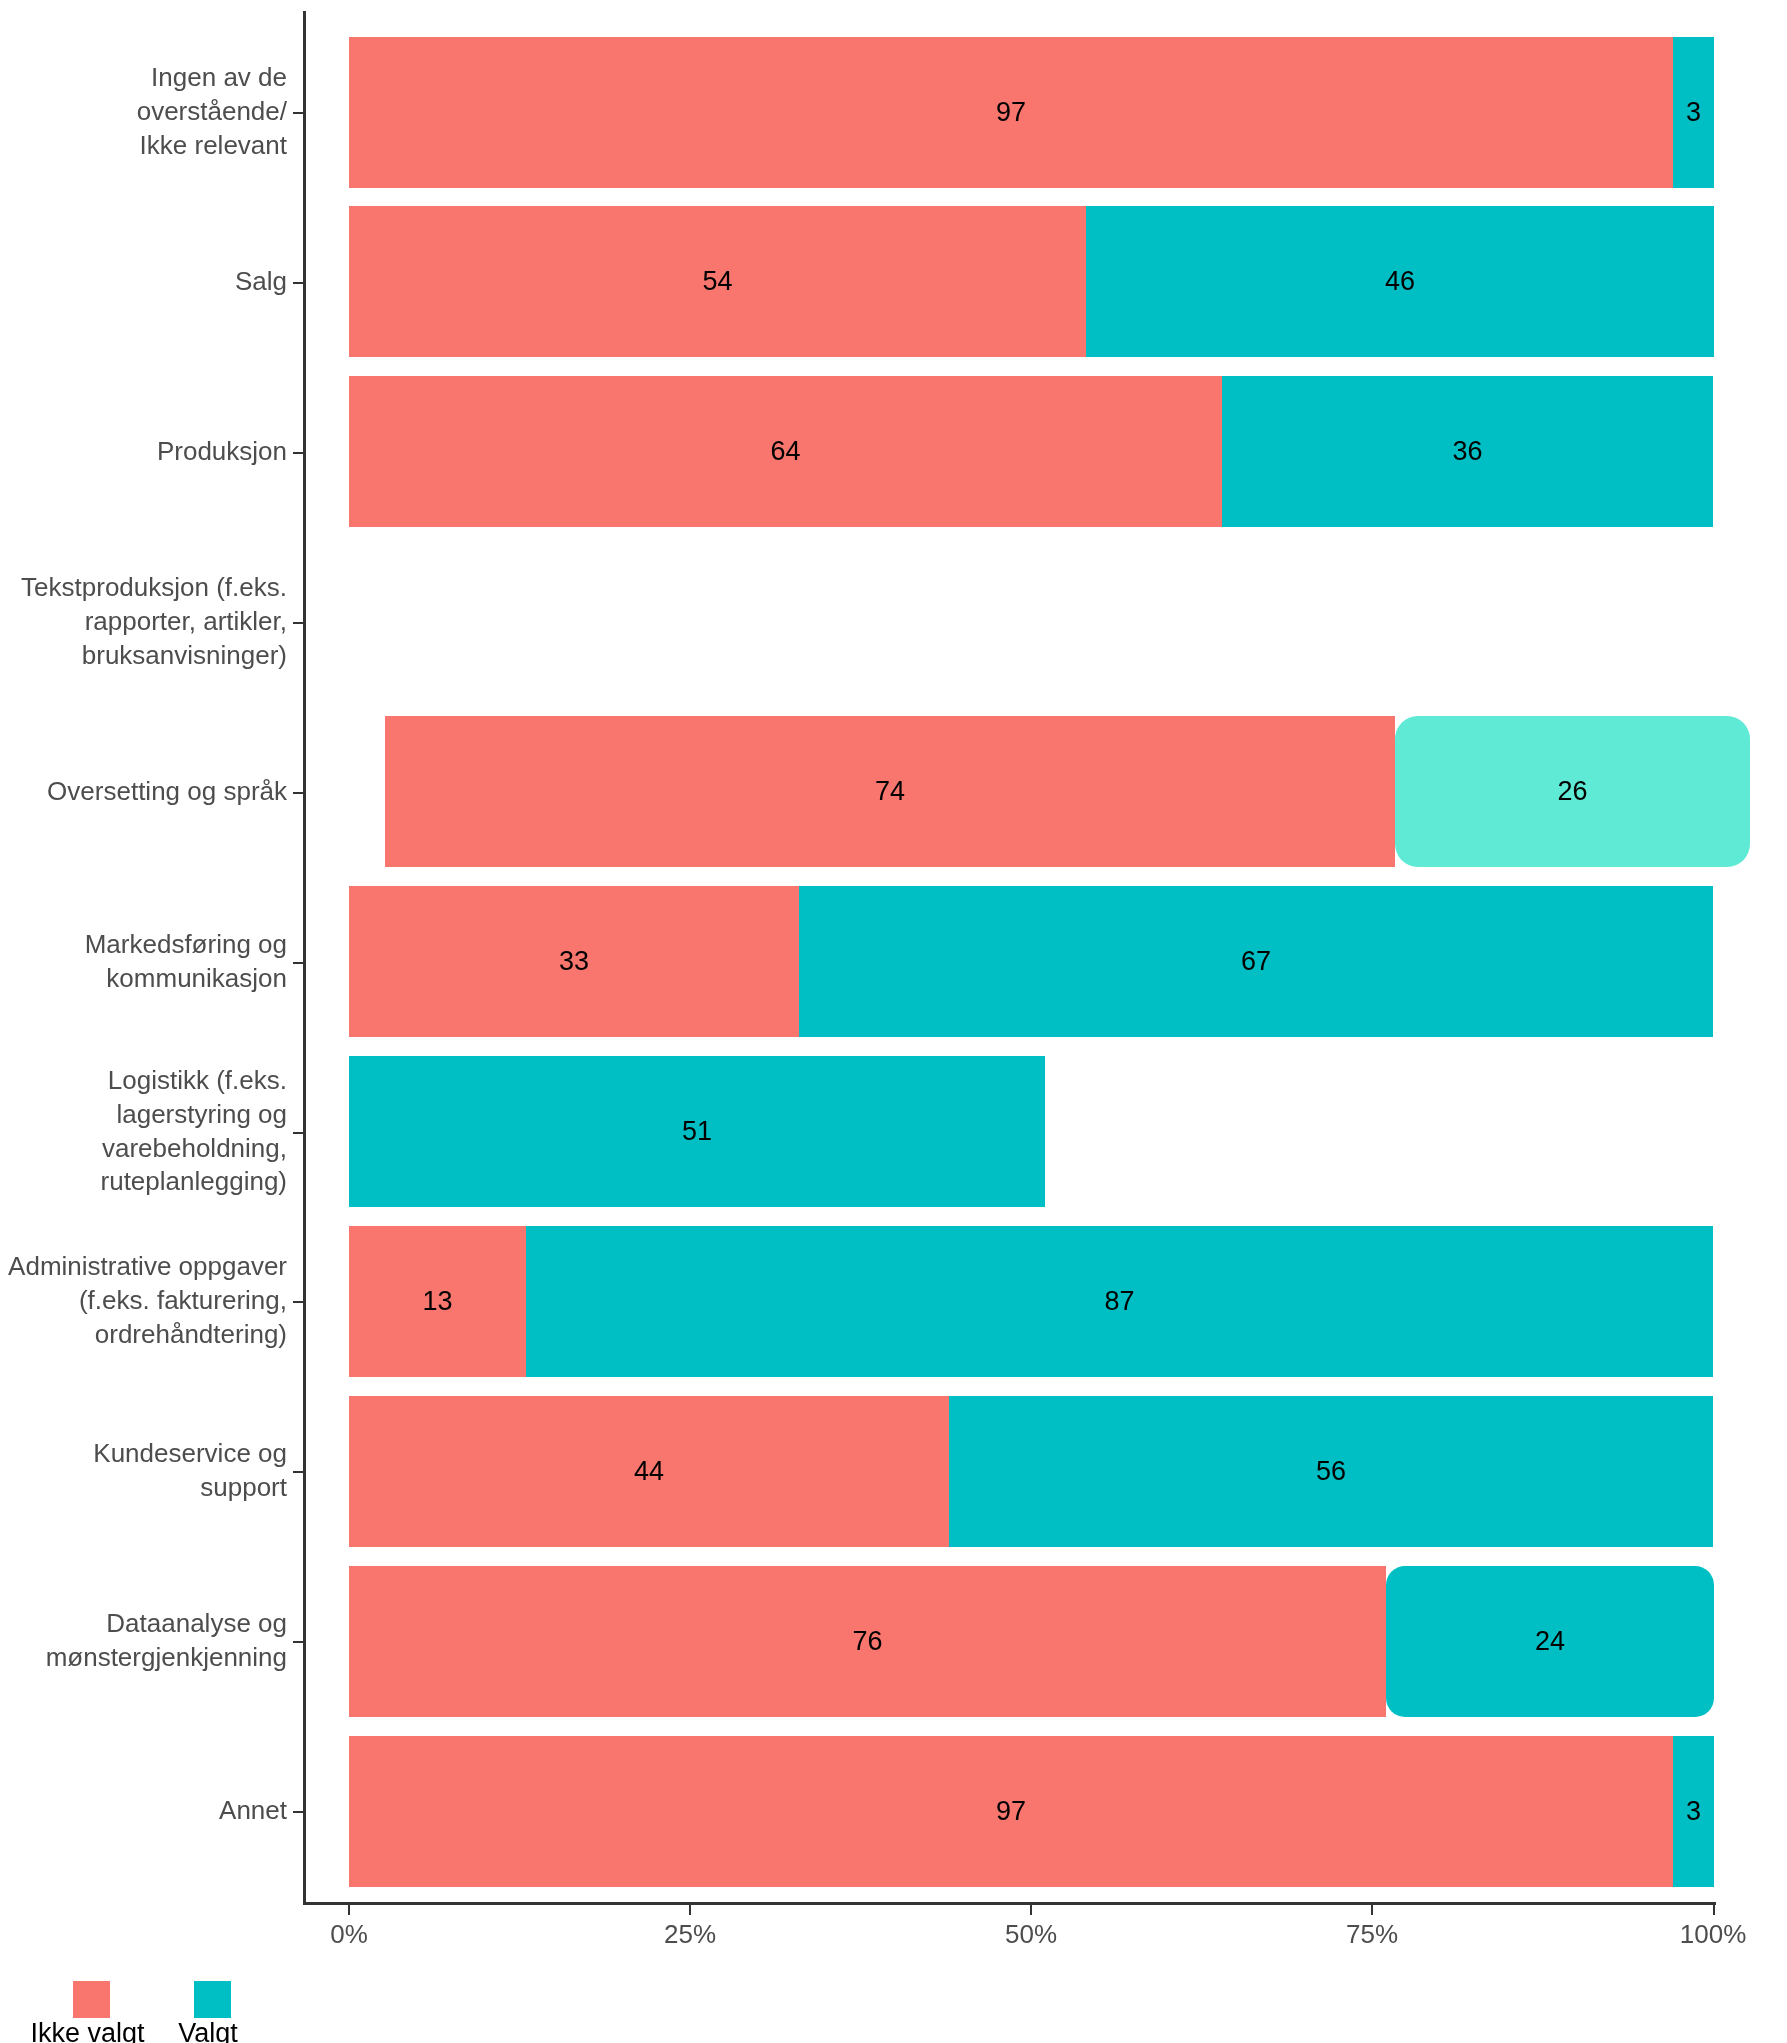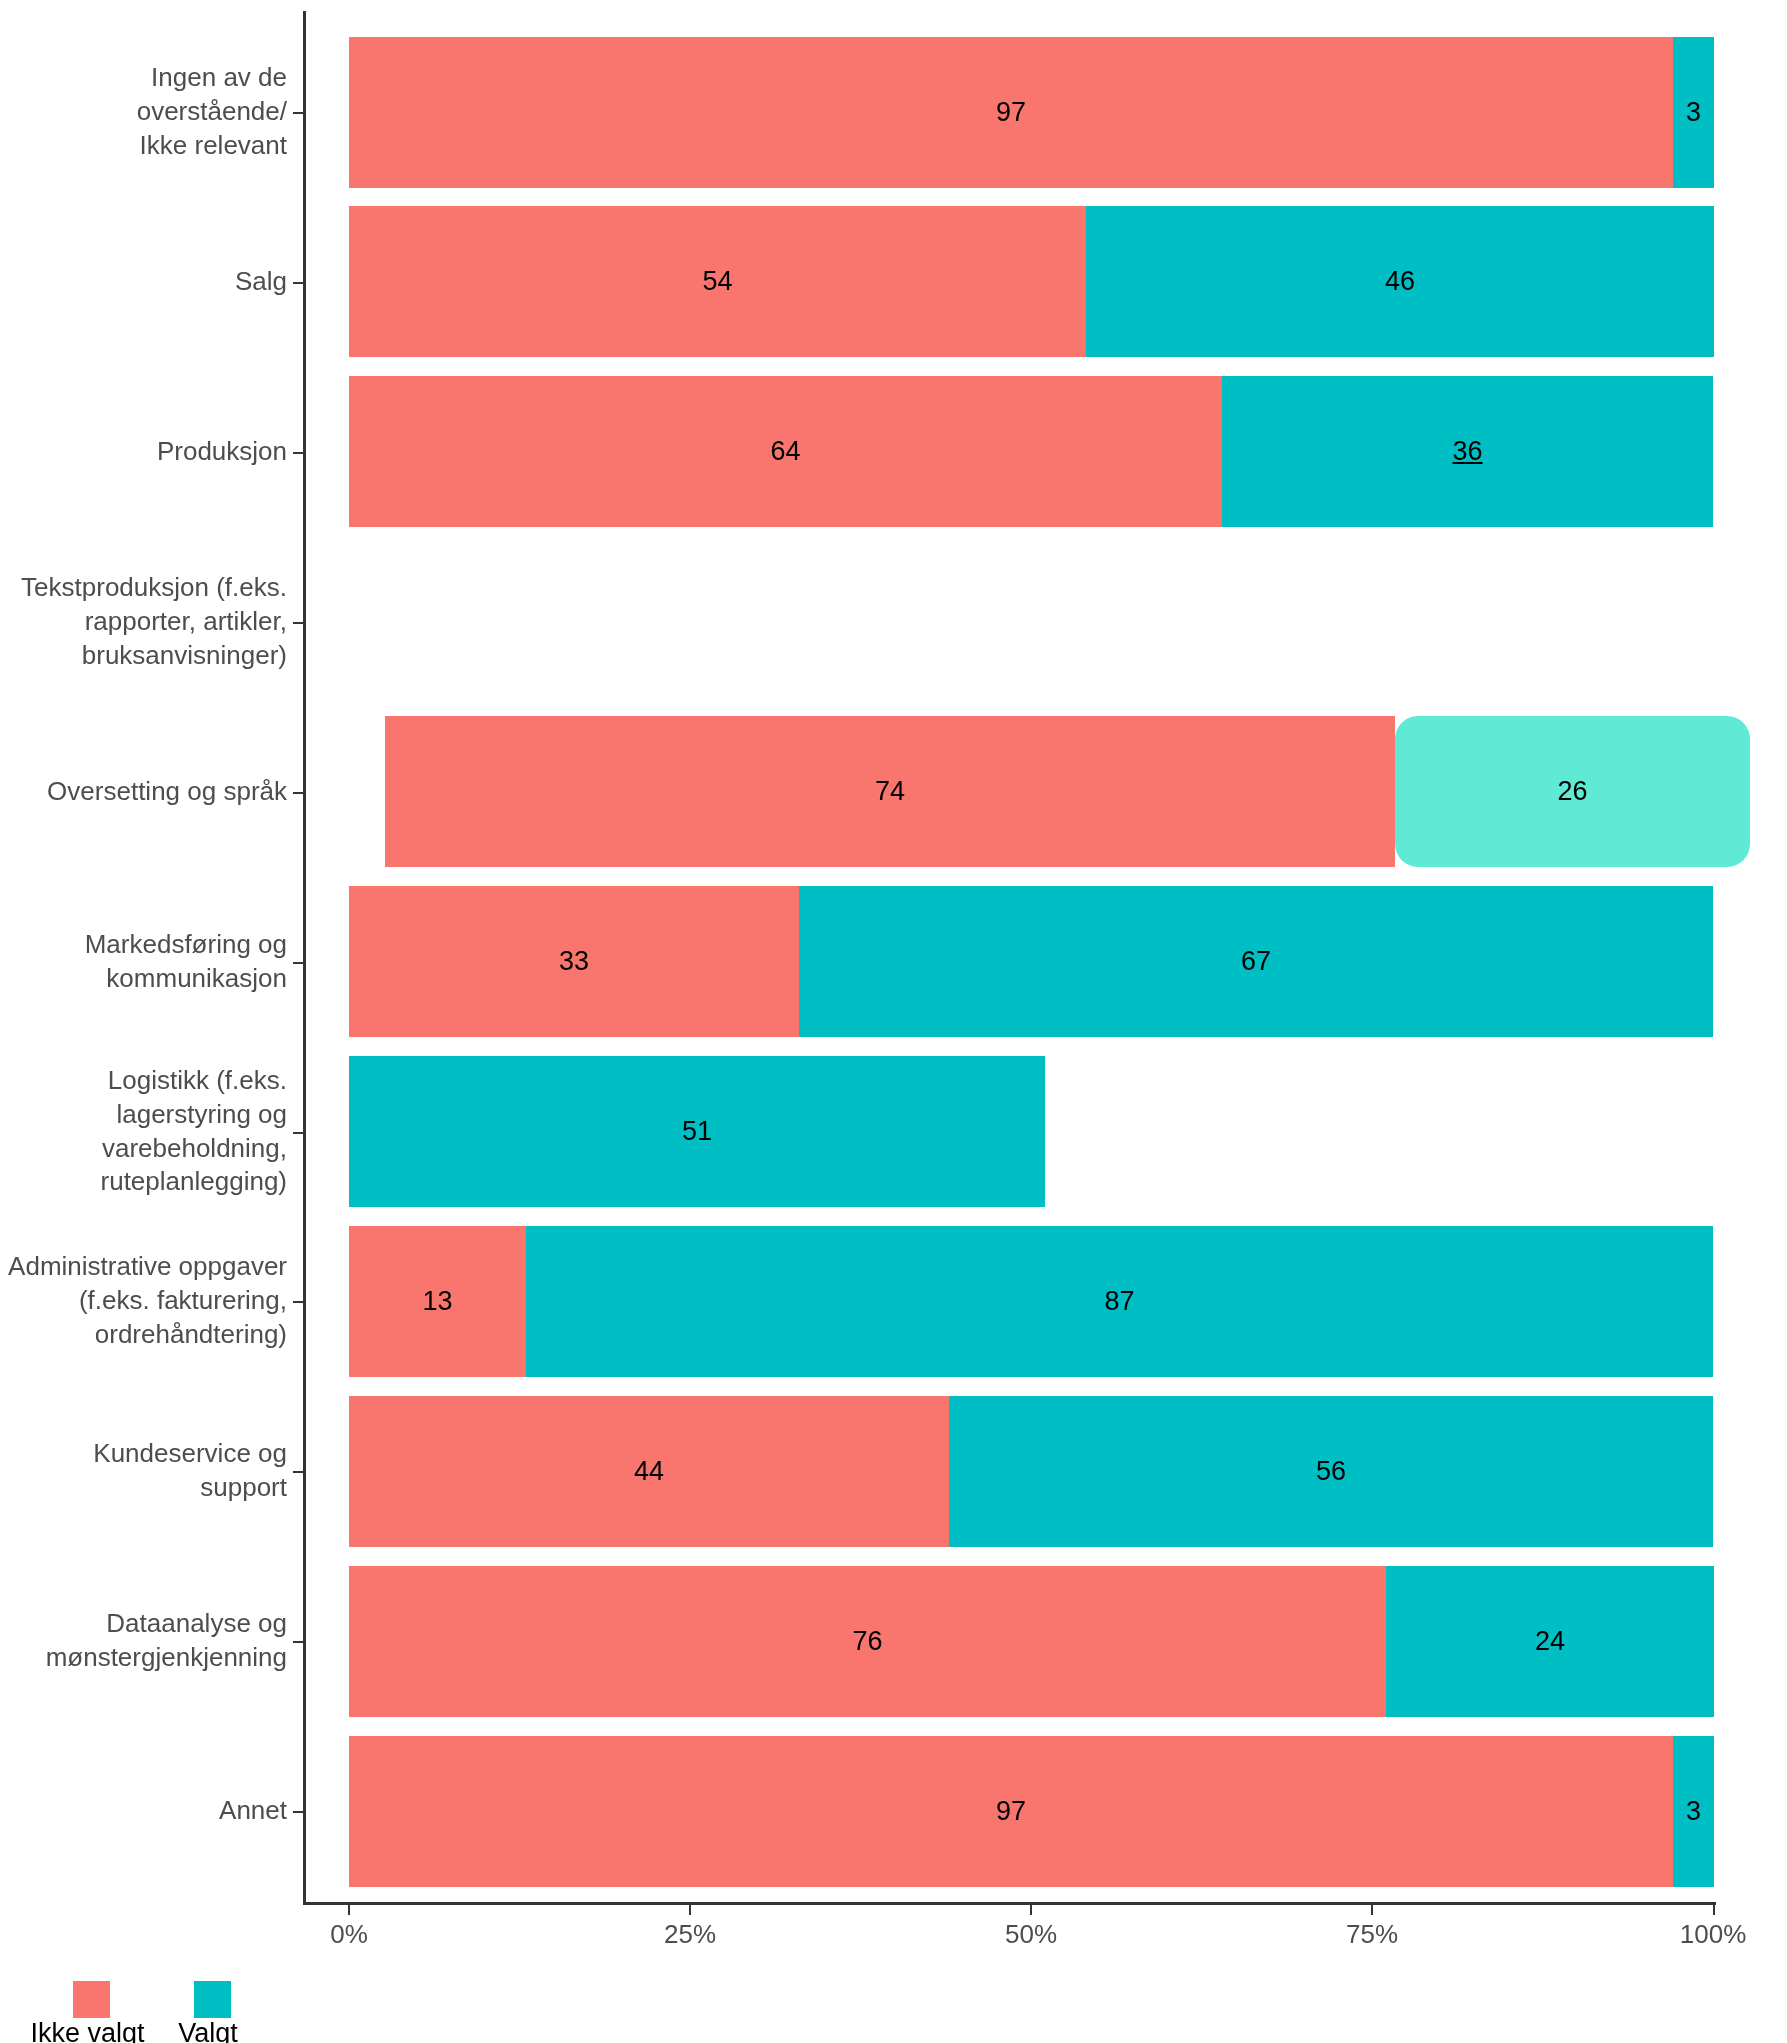--- a/index.html
+++ b/index.html
@@ -162,21 +162,21 @@
           <span class="seg-label">54</span>
         </div>
         <div class="seg seg-b" style="width: 628px; background: rgb(0, 191, 196);">
           <span class="seg-label">46</span>
         </div>
       </div>
       <div class="bar-row" style="top: 365px; height: 151px;">
         <div class="seg seg-a" style="width: 873px; background: rgb(248, 118, 109);">
           <span class="seg-label">64</span>
         </div>
-        <div class="seg seg-b" style="width: 491px; background: rgb(0, 191, 196); text-decoration: underline;">
+        <div class="seg seg-b" style="width: 491px; background: rgb(0, 191, 196);">
           <span class="seg-label">36</span>
         </div>
       </div>
       <div class="bar-row" style="top: 705px; height: 151px; padding-left: 36px;">
         <div class="seg seg-a" style="width: 1010px; background: rgb(248, 118, 109);">
           <span class="seg-label">74</span>
         </div>
         <div class="seg seg-b" style="width: 355px; background: #5eead4; border-radius: 23px;">
           <span class="seg-label">26</span>
         </div>
@@ -207,21 +207,21 @@
           <span class="seg-label">44</span>
         </div>
         <div class="seg seg-b" style="width: 764px; background: rgb(0, 191, 196);">
           <span class="seg-label">56</span>
         </div>
       </div>
       <div class="bar-row" style="top: 1555px; height: 151px; justify-content: flex-end;">
         <div class="seg seg-a" style="width: 1037px; background: rgb(248, 118, 109);">
           <span class="seg-label">76</span>
         </div>
-        <div class="seg seg-b" style="width: 328px; background: rgb(0, 191, 196);">
+        <div class="seg seg-b" style="width: 328px; background: rgb(0, 191, 196); border-radius: 19px;">
           <span class="seg-label">24</span>
         </div>
       </div>
       <div class="bar-row" style="top: 1725px; height: 151px;">
         <div class="seg seg-a" style="width: 1324px; background: rgb(248, 118, 109);">
           <span class="seg-label">97</span>
         </div>
         <div class="seg seg-b" style="width: 41px; background: rgb(0, 191, 196);">
           <span class="seg-label">3</span>
         </div>

